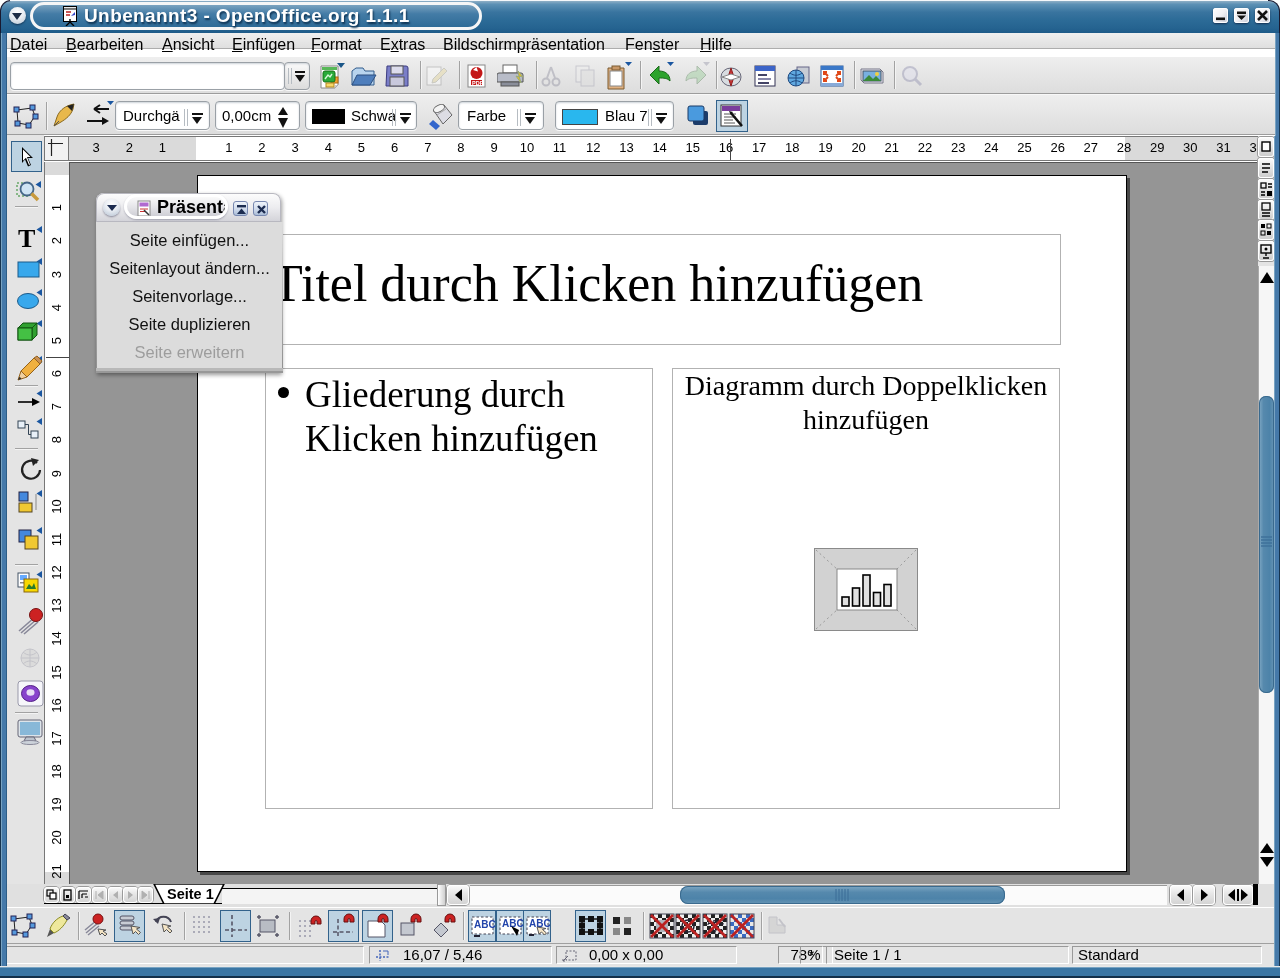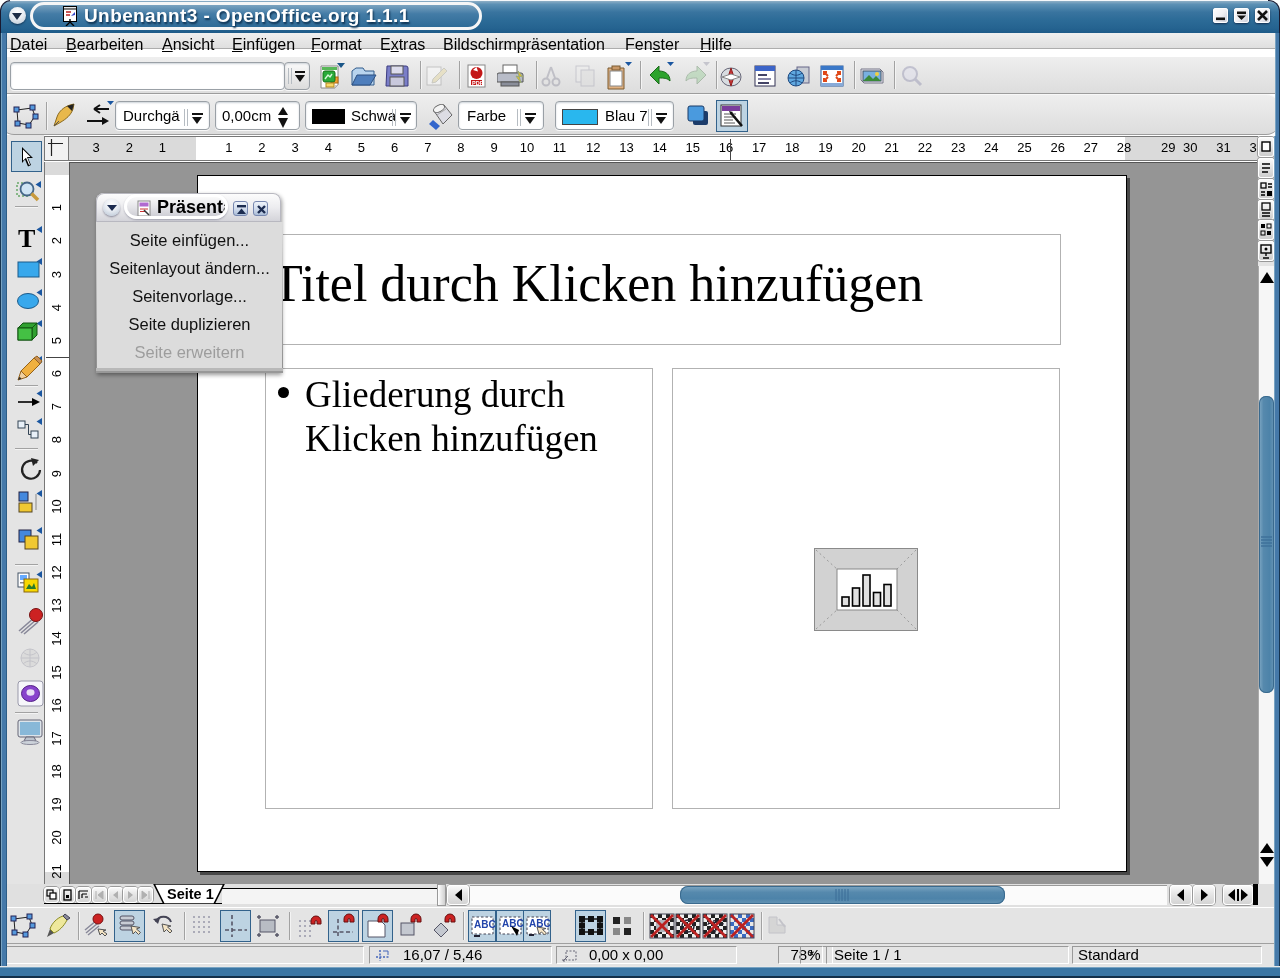--- a/index.html
+++ b/index.html
@@ -20,21 +20,21 @@
 .winbtn{top:8px;width:15px;height:15px;border-radius:3px;
   background:linear-gradient(135deg,#ffffff 0%,#f0f0f4 50%,#c4c8d4 100%);
   box-shadow:0 1px 2px rgba(0,0,30,.55), inset 0 0 0 1px #fdfdfe;}
 
 #menubar{left:0;top:33px;width:1280px;height:16px;background:linear-gradient(#efefef,#dfdfdf);
   border-bottom:1px solid #adadad;box-sizing:border-box;}
 #menubar span{position:absolute;top:3px;font-size:16px;color:#000;}
 
 #fbar{left:0;top:57px;width:1280px;height:37px;background:linear-gradient(#eeeeee,#dddddd);border-bottom:1px solid #9c9c9c;box-sizing:border-box;}
 #obar{left:0;top:94px;width:1280px;height:41px;background:linear-gradient(#eeeeee,#dddddd);
-  border-top:1px solid #f8f8f8;border-bottom:1px solid #9c9c9c;box-sizing:border-box;border-radius:14px;}
+  border-top:1px solid #f8f8f8;border-bottom:1px solid #9c9c9c;box-sizing:border-box;}
 .tsep{position:absolute;width:1px;background:#a2a2a2;border-right:1px solid #f4f4f4;}
 .kcombo{position:absolute;background:#fff;border:1px solid #9aa0a6;border-radius:4px;
   box-shadow:inset 0 1px 2px #ccd2d8,0 1px 0 #f8f8f8;}
 .karrow{position:absolute;width:0;height:0;border-left:5px solid transparent;border-right:5px solid transparent;border-top:7px solid #111;}
 .kbar{position:absolute;height:2px;background:#111;}
 .grip{position:absolute;width:1px;background:#b6bcc2;}
 
 #hruler{left:44px;top:136px;width:1220px;height:25px;background:#fff;border:1px solid #777;border-left:none;box-sizing:border-box;}
 #vruler{left:44px;top:162px;width:25px;height:722px;background:#fff;border-left:1px solid #777;box-sizing:border-box;}
 .rnum{position:absolute;font-size:13px;color:#000;}
@@ -347,21 +347,21 @@
     <span class="rnum" style="left:774.23px;top:3px;">19</span>
     <span class="rnum" style="left:807.4000000000001px;top:3px;">20</span>
     <span class="rnum" style="left:840.57px;top:3px;">21</span>
     <span class="rnum" style="left:873.74px;top:3px;">22</span>
     <span class="rnum" style="left:906.9100000000001px;top:3px;">23</span>
     <span class="rnum" style="left:940.08px;top:3px;">24</span>
     <span class="rnum" style="left:973.25px;top:3px;">25</span>
     <span class="rnum" style="left:1006.4200000000001px;top:3px;">26</span>
     <span class="rnum" style="left:1039.5900000000001px;top:3px;">27</span>
     <span class="rnum" style="left:1072.76px;top:3px;">28</span>
-    <span class="rnum" style="left:1105.93px;top:3px;margin-left:11px;">29</span>
+    <span class="rnum" style="left:1105.93px;top:3px;">29</span>
     <span class="rnum" style="left:1139.1px;top:3px;">30</span>
     <span class="rnum" style="left:1172.27px;top:3px;">31</span>
     <span class="rnum" style="left:1205.44px;top:3px;">32</span>
     <div style="position:absolute;left:686px;top:2px;width:1px;height:21px;background:#444;"></div>
   </div>
 <div class="abs" id="ltools">
 <div class="pressed" style="left:4px;top:6px;width:31px;height:31px;"></div>
 <svg class="icon" style="left:11px;top:11px;" width="20" height="22" viewBox="0 0 20 22">
       <path d="M4 1 L15 12 L10 12 L13 19 L10 20.5 L7 13.5 L4 17 Z" fill="#000"></path>
       <path d="M5 3.5 L12.5 11 L9 11 L12 18.5 L11 19 L8 11.8 L5 14.8 Z" fill="#fff"></path>
@@ -486,20 +486,21 @@
 <div class="abs" id="canvas">
   <div id="page">
     <div class="ph" style="left:81px;top:58px;width:782px;height:111px;">
       <div class="serif" style="position:absolute;left:-9px;width:780px;top:19px;font-size:52px;">Titel durch Klicken hinzufügen</div>
     </div>
     <div class="ph" style="left:67px;top:192px;width:388px;height:441px;">
       <div style="position:absolute;left:12px;top:18px;width:11px;height:11px;border-radius:50%;background:#000;"></div>
       <div class="serif" style="position:absolute;left:39px;top:4px;font-size:37px;line-height:44px;">Gliederung durch<br>Klicken hinzufügen</div>
     </div>
     <div class="ph" style="left:474px;top:192px;width:388px;height:441px;">
+      <div class="serif" style="position:absolute;left:0;width:386px;top:0px;text-align:center;font-size:28px;line-height:34px;">Diagramm durch Doppelklicken<br>hinzufügen</div>
       <div id="chartbox">
           <svg width="102" height="81" style="position:absolute;left:0;top:0;">
             <path d="M1 1 L23 21 M101 1 L81 21 M1 80 L23 60 M101 80 L81 60" stroke="#999" stroke-dasharray="2 3"></path>
             <rect x="22" y="20" width="60" height="41" fill="#fff" stroke="#888"></rect>
             <g fill="#e0e0e0" stroke="#000" stroke-width="1.6">
               <rect x="27" y="48" width="7" height="9"></rect>
               <rect x="37.5" y="39" width="7" height="18"></rect>
               <rect x="48" y="26" width="7" height="31"></rect>
               <rect x="58.5" y="43.5" width="7" height="13.5"></rect>
               <rect x="69" y="35.5" width="7" height="21.5"></rect>

